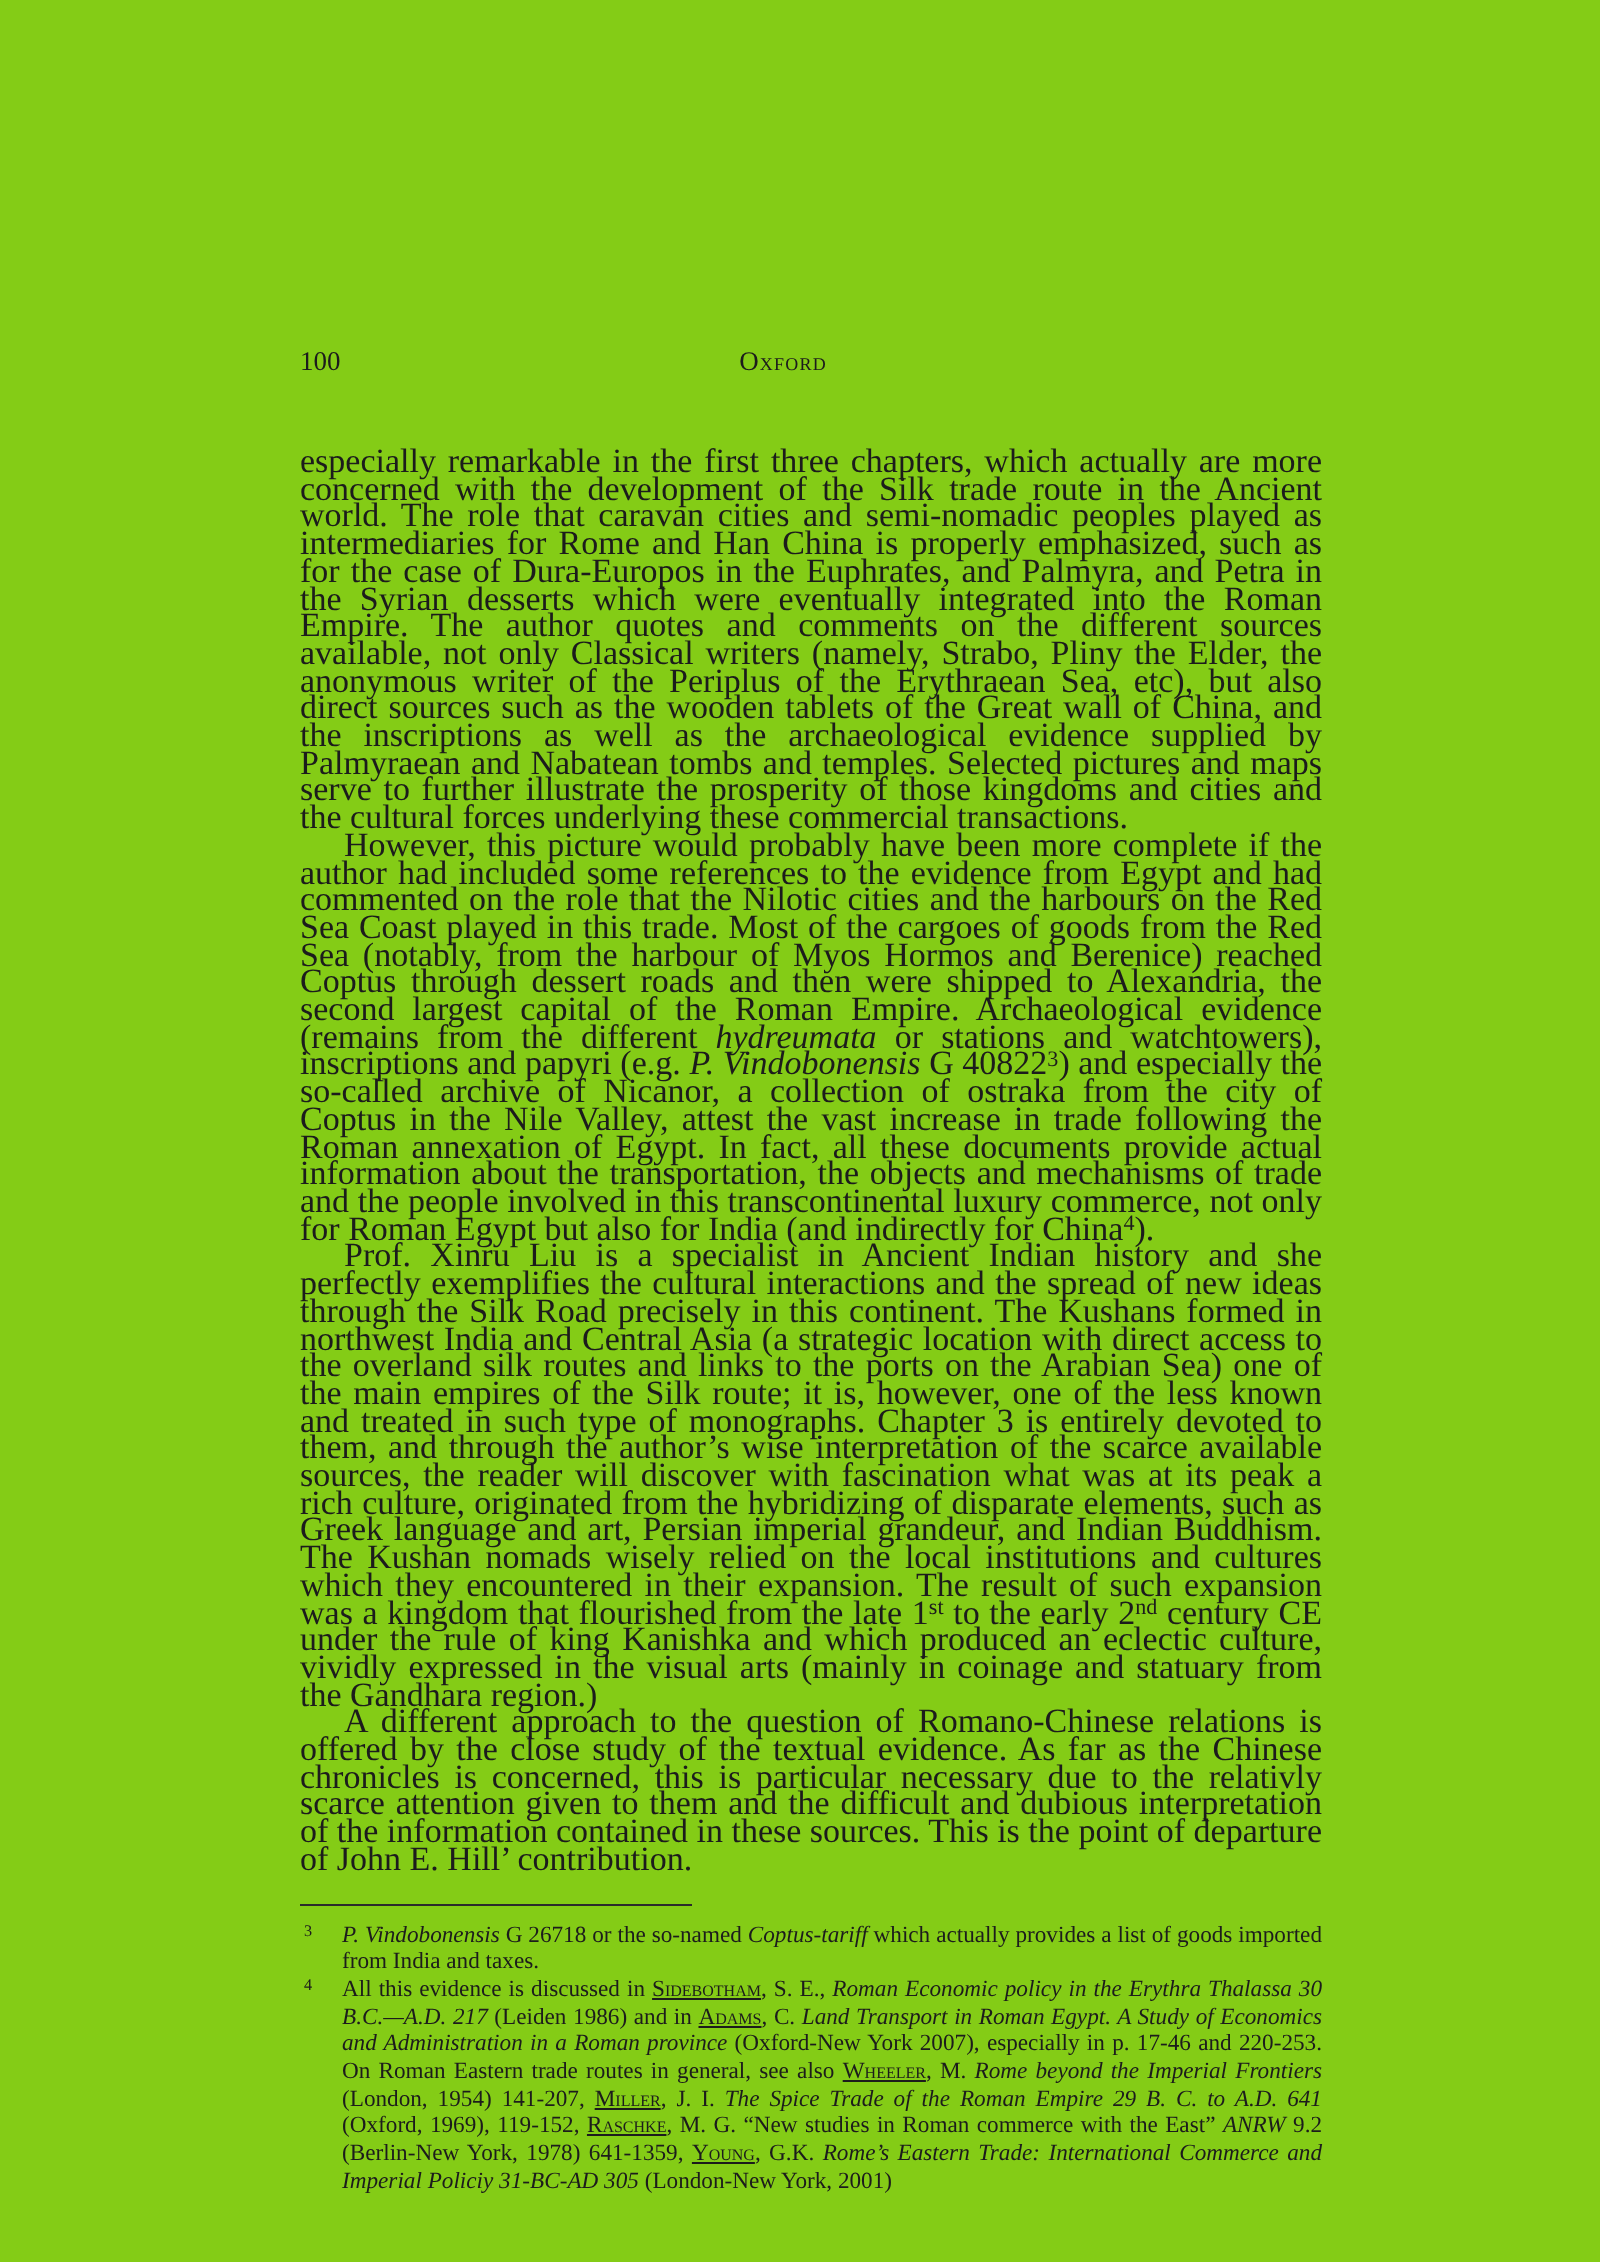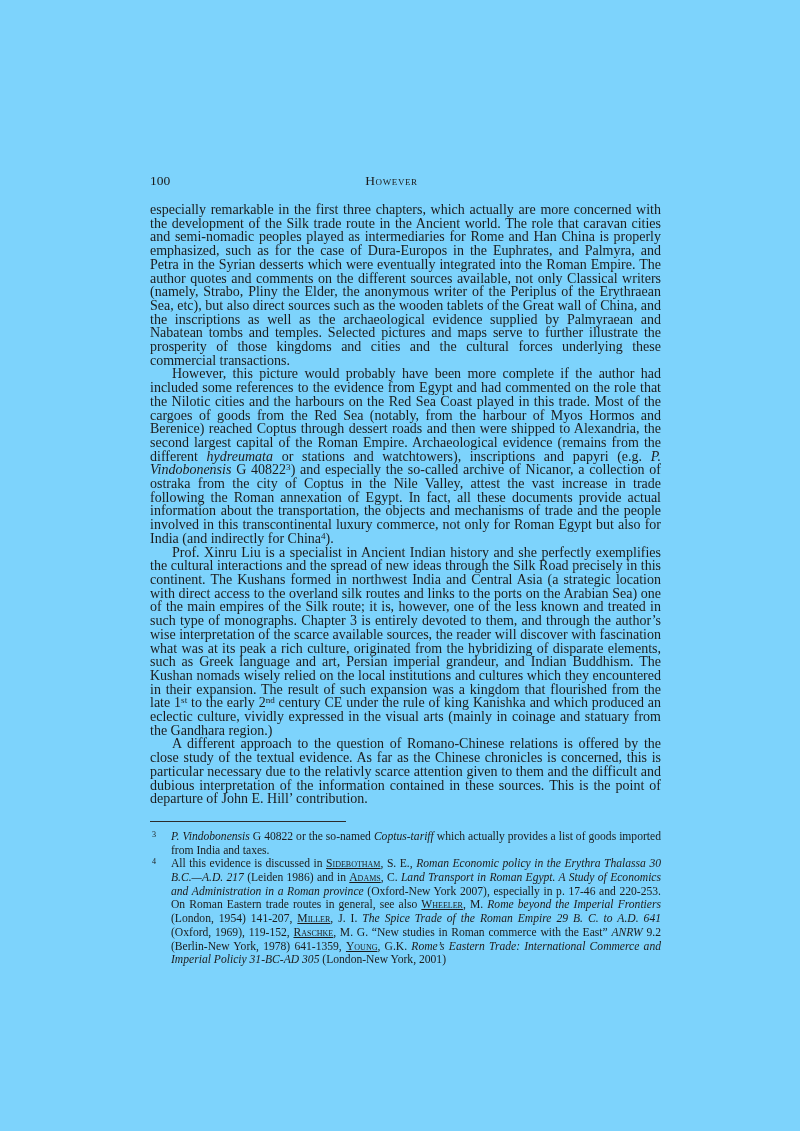--- a/index.html
+++ b/index.html
@@ -1,20 +1,20 @@
 <!DOCTYPE html>
 <html><head>
 <meta charset="utf-8">
 <style>
   html, body { margin: 0; padding: 0; background: #ffffff; }
   .sheet {
     position: relative;
     width: 800px;
     height: 1131px;
-    background: #7dd3fc;
+    background: #84cc16;
     overflow: hidden;
     font-family: "Liberation Serif", serif;
     color: #1c1c1c;
   }
   .content {
     position: absolute;
     left: 150px;
     top: 173px;
     width: 511px;
   }
@@ -27,22 +27,22 @@
   .head-title {
     position: absolute;
     left: -28px;
     right: 0;
     top: 0;
     text-align: center;
     font-variant: small-caps;
     letter-spacing: 0.6px;
   }
   .body-text {
-    margin-top: 15px;
-    font-size: 14px;
+    margin-top: 36px;
+    font-size: 17px;
     line-height: 13.7px;
     text-align: justify;
   }
   .paragraph { margin: 0; }
   .paragraph.indent { text-indent: 22px; }
   .run-n { font-style: normal; }
   .run-i { font-style: italic; font-family: Liberation Serif, serif; }
   .run-sc { font-variant: small-caps; text-decoration: underline; }
   .run-sup {
     font-size: 0.65em;
@@ -71,31 +71,31 @@
   }
 </style>
 </head>
 <body>
 
 <div class="sheet">
   <div class="content">
 
     <div class="running-head">
       <span class="page-num">100</span>
-      <span class="head-title">However</span>
+      <span class="head-title">Oxford</span>
     </div>
 
     <div class="body-text">
         <p class="paragraph"><span class="run-n">especially remarkable in the first three chapters, which actually are more concerned with the development of the Silk trade route in the Ancient world. The role that caravan cities and semi-nomadic peoples played as intermediaries for Rome and Han China is properly emphasized, such as for the case of Dura-Europos in the Euphrates, and Palmyra, and Petra in the Syrian desserts which were eventually integrated into the Roman Empire. The author quotes and comments on the different sources available, not only Classical writers (namely, Strabo, Pliny the Elder, the anonymous writer of the Periplus of the Erythraean Sea, etc), but also direct sources such as the wooden tablets of the Great wall of China, and the inscriptions as well as the archaeological evidence supplied by Palmyraean and Nabatean tombs and temples. Selected pictures and maps serve to further illustrate the prosperity of those kingdoms and cities and the cultural forces underlying these commercial transactions.</span></p>
         <p class="paragraph indent"><span class="run-n">However, this picture would probably have been more complete if the author had included some references to the evidence from Egypt and had commented on the role that the Nilotic cities and the harbours on the Red Sea Coast played in this trade. Most of the cargoes of goods from the Red Sea (notably, from the harbour of Myos Hormos and Berenice) reached Coptus through dessert roads and then were shipped to Alexandria, the second largest capital of the Roman Empire. Archaeological evidence (remains from the different </span><span class="run-i">hydreumata</span><span class="run-n"> or stations and watchtowers), inscriptions and papyri (e.g. </span><span class="run-i">P. Vindobonensis</span><span class="run-n"> G 40822</span><span class="run-sup">3</span><span class="run-n">) and especially the so-called archive of Nicanor, a collection of ostraka from the city of Coptus in the Nile Valley, attest the vast increase in trade following the Roman annexation of Egypt. In fact, all these documents provide actual information about the transportation, the objects and mechanisms of trade and the people involved in this transcontinental luxury commerce, not only for Roman Egypt but also for India (and indirectly for China</span><span class="run-sup">4</span><span class="run-n">).</span></p>
         <p class="paragraph indent"><span class="run-n">Prof. Xinru Liu is a specialist in Ancient Indian history and she perfectly exemplifies the cultural interactions and the spread of new ideas through the Silk Road precisely in this continent. The Kushans formed in northwest India and Central Asia (a strategic location with direct access to the overland silk routes and links to the ports on the Arabian Sea) one of the main empires of the Silk route; it is, however, one of the less known and treated in such type of monographs. Chapter 3 is entirely devoted to them, and through the author’s wise interpretation of the scarce available sources, the reader will discover with fascination what was at its peak a rich culture, originated from the hybridizing of disparate elements, such as Greek language and art, Persian imperial grandeur, and Indian Buddhism. The Kushan nomads wisely relied on the local institutions and cultures which they encountered in their expansion. The result of such expansion was a kingdom that flourished from the late 1</span><span class="run-sup">st</span><span class="run-n"> to the early 2</span><span class="run-sup">nd</span><span class="run-n"> century CE under the rule of king Kanishka and which produced an eclectic culture, vividly expressed in the visual arts (mainly in coinage and statuary from the Gandhara region.)</span></p>
         <p class="paragraph indent"><span class="run-n">A different approach to the question of Romano-Chinese relations is offered by the close study of the textual evidence. As far as the Chinese chronicles is concerned, this is particular necessary due to the relativly scarce attention given to them and the difficult and dubious interpretation of the information contained in these sources. This is the point of departure of John E. Hill’ contribution.</span></p>
       </div>
 
     <div class="fn-rule"></div>
 
     <div class="footnotes">
-        <p class="footnote"><span class="fn-marker">3</span><span class="run-i">P. Vindobonensis</span><span class="run-n"> G 40822 or the so-named </span><span class="run-i">Coptus-tariff</span><span class="run-n">  which actually provides a list of goods imported from India and taxes.</span></p>
+        <p class="footnote"><span class="fn-marker">3</span><span class="run-i">P. Vindobonensis</span><span class="run-n"> G 26718 or the so-named </span><span class="run-i">Coptus-tariff</span><span class="run-n">  which actually provides a list of goods imported from India and taxes.</span></p>
         <p class="footnote"><span class="fn-marker">4</span><span class="run-n">All this evidence is discussed in </span><span class="run-sc">Sidebotham</span><span class="run-n">, S. E., </span><span class="run-i">Roman Economic policy in the Erythra Thalassa 30 B.C.—A.D. 217</span><span class="run-n"> (Leiden 1986) and in </span><span class="run-sc">Adams</span><span class="run-n">, C. </span><span class="run-i">Land Transport in Roman Egypt. A Study of Economics and Administration in a Roman province</span><span class="run-n"> (Oxford-New York 2007), especially in p. 17-46 and 220-253. On  Roman Eastern trade routes in general, see also </span><span class="run-sc">Wheeler</span><span class="run-n">, M. </span><span class="run-i">Rome beyond the Imperial Frontiers</span><span class="run-n"> (London, 1954) 141-207, </span><span class="run-sc">Miller</span><span class="run-n">, J. I. </span><span class="run-i">The Spice Trade of the Roman Empire 29 B. C. to A.D. 641</span><span class="run-n"> (Oxford, 1969), 119-152, </span><span class="run-sc">Raschke</span><span class="run-n">, M. G. “New studies in Roman commerce with the East” </span><span class="run-i">ANRW</span><span class="run-n"> 9.2 (Berlin-New York, 1978) 641-1359, </span><span class="run-sc">Young</span><span class="run-n">, G.K. </span><span class="run-i">Rome’s Eastern Trade: International Commerce and Imperial Policiy 31-BC-AD 305</span><span class="run-n"> (London-New York, 2001)</span></p>
       </div>
 
   </div>
 </div>
 
 </body></html>

